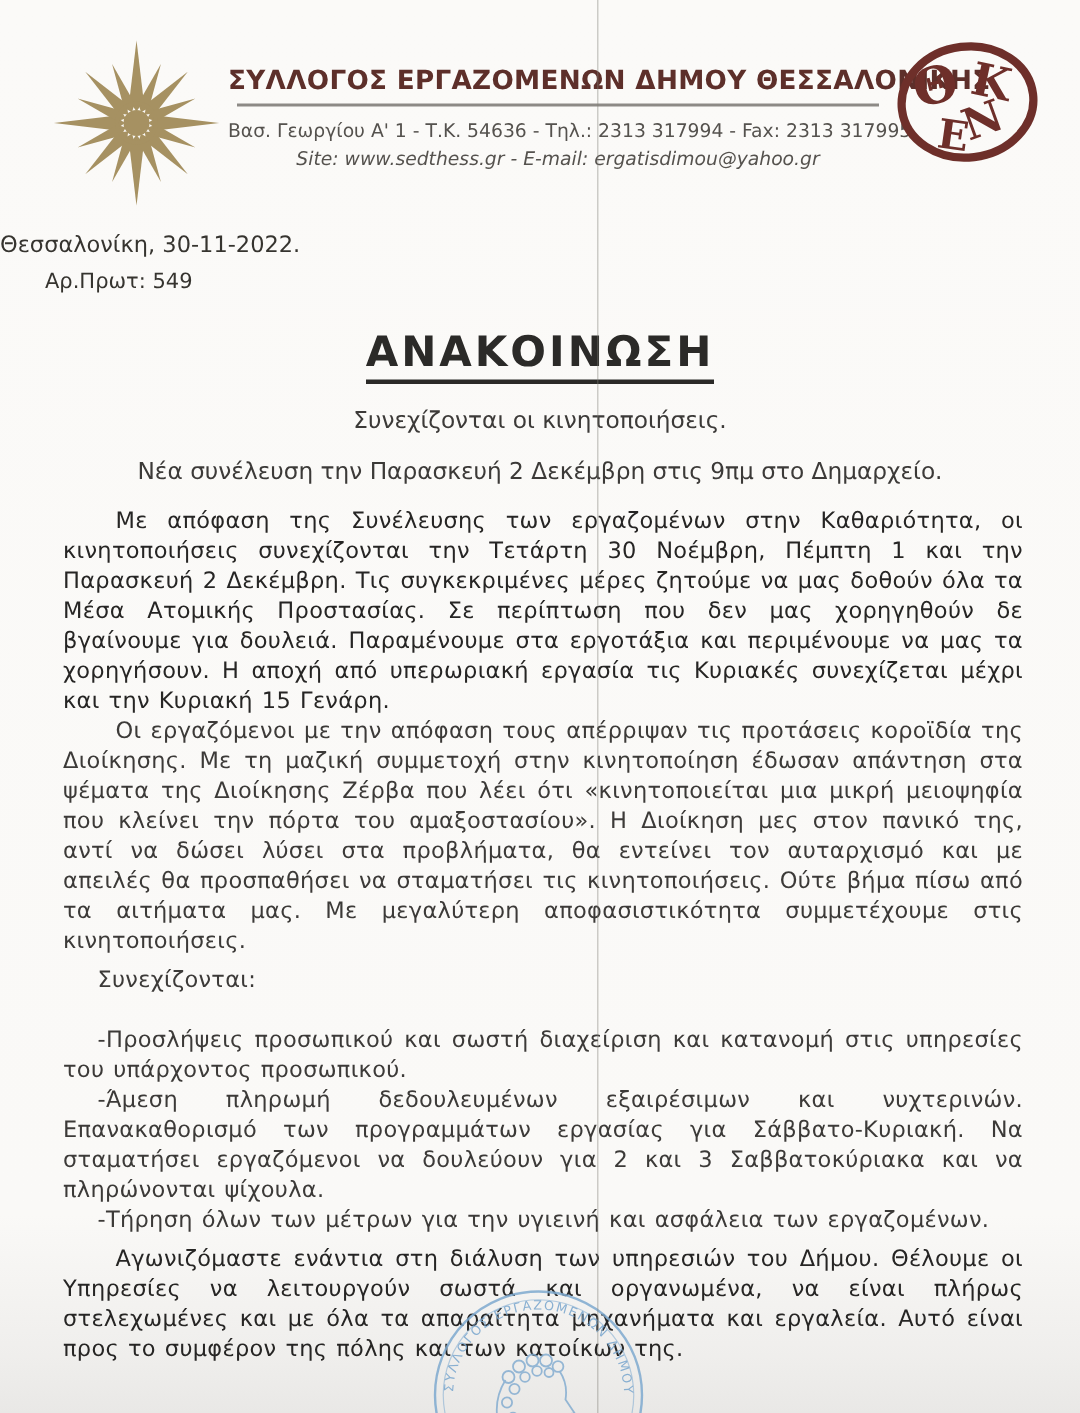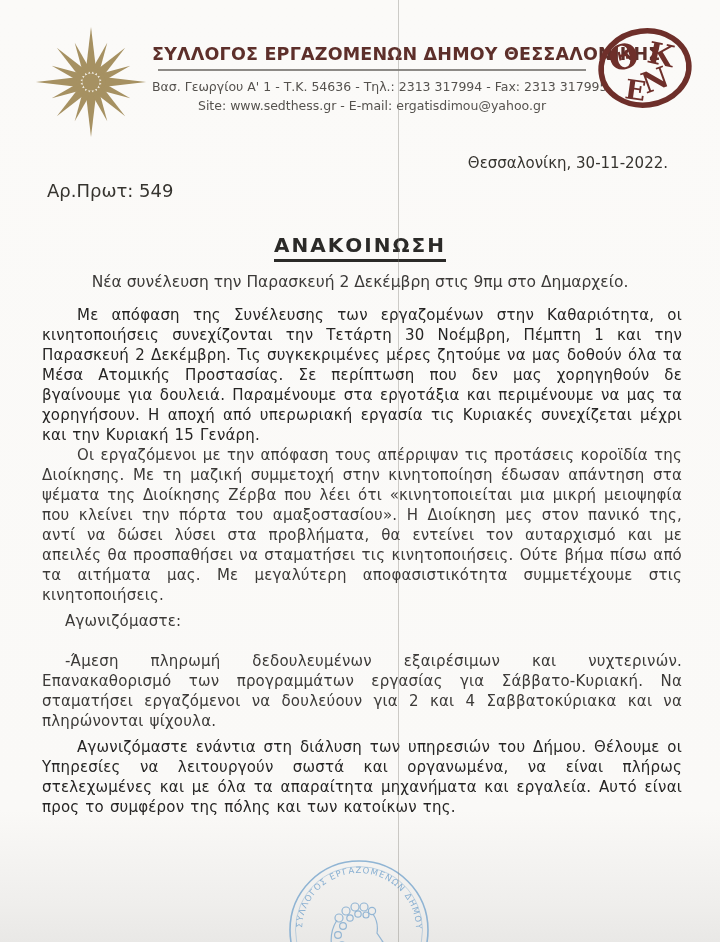--- a/index.html
+++ b/index.html
@@ -12,27 +12,27 @@
   .fold-line { position:absolute; left:398px; top:0; bottom:0; width:1px;
     background:rgba(130,125,118,.38); z-index:3; pointer-events:none; }
 
   
   .letterhead { display:flex; align-items:flex-start; padding:24px 26px 0 32px; }
   .logo-wrap { flex:none; width:120px; }
   .head-mid { flex:1; text-align:center; padding-top:20px; min-width:0; }
   .org-name { font-size:17.5px; font-weight:bold; color:#5d2f2a; letter-spacing:.2px; white-space:nowrap; }
   .org-rule { height:2px; background:#8d8a86; margin:5px 6px 8px; }
   .addr-line { font-size:12.5px; color:#55524e; white-space:nowrap; }
-  .contact-line { font-size:12.5px; color:#55524e; margin-top:4px; white-space:nowrap; }
+  .contact-line { font-size:12.5px; color:#55524e; margin-top:4px; white-space:nowrap;font-style:italic; }
   .seal-wrap { flex:none; width:102px; padding-top:2px; text-align:right; }
 
-  .city-date { text-align:right; padding-right:52px; margin-top:10px; font-size:15px; color:#36342f; }
-  .protocol  { padding-left:47px; margin-top:8px; font-size:18px; color:#36342f; }
+  .city-date { padding-right:52px; margin-top:10px; font-size:15px; color:#36342f; }
+  .protocol  { padding-left:30px; margin-top:8px; font-size:14px; color:#36342f; }
 
-  .doc-title { text-align:center; margin-top:32px; font-size:20px; font-weight:bold;
+  .doc-title { text-align:center; margin-top:22px; font-size:28px; font-weight:bold;
     letter-spacing:2px; color:#2b2a28; }
   .doc-title span { border-bottom:3px solid #2b2a28; padding-bottom:2px; }
   .subtitle { text-align:center; font-size:15.5px; color:#3c3a38; }
   .sub1 { margin-top:20px; }
   .sub2 { margin-top:16px; }
 
   
   .body-text { margin:14px 38px 0 42px; font-size:15px; line-height:20px;
     text-align:justify; letter-spacing:.2px; word-spacing:1px; }
   .body-text p { margin:0; }
@@ -101,27 +101,30 @@
       </svg>
     </div>
   </div>
 
   <div class="city-date">Θεσσαλονίκη, 30-11-2022.</div>
   <div class="protocol">Αρ.Πρωτ: 549</div>
 
   <div class="doc-title">
     <span>ΑΝΑΚΟΙΝΩΣΗ</span>
   </div>
+  <div class="subtitle sub1">Συνεχίζονται οι κινητοποιήσεις.</div>
   <div class="subtitle sub2">Νέα συνέλευση την Παρασκευή 2 Δεκέμβρη στις 9πμ στο Δημαρχείο.</div>
 
   <div class="body-text">
     <p class="para bold">Με απόφαση της Συνέλευσης των εργαζομένων στην Καθαριότητα, οι κινητοποιήσεις συνεχίζονται την Τετάρτη 30 Νοέμβρη, Πέμπτη 1 και την Παρασκευή 2 Δεκέμβρη. Τις συγκεκριμένες μέρες ζητούμε να μας δοθούν όλα τα Μέσα Ατομικής Προστασίας. Σε περίπτωση που δεν μας χορηγηθούν δε βγαίνουμε για δουλειά. Παραμένουμε στα εργοτάξια και περιμένουμε να μας τα χορηγήσουν. Η αποχή από υπερωριακή εργασία τις Κυριακές συνεχίζεται μέχρι και την Κυριακή 15 Γενάρη.</p>
     <p class="para">Οι εργαζόμενοι με την απόφαση τους απέρριψαν τις προτάσεις κοροϊδία της Διοίκησης. Με τη μαζική συμμετοχή στην κινητοποίηση έδωσαν απάντηση στα ψέματα της Διοίκησης Ζέρβα που λέει ότι «κινητοποιείται μια μικρή μειοψηφία που κλείνει την πόρτα του αμαξοστασίου». Η Διοίκηση μες στον πανικό της, αντί να δώσει λύσει στα προβλήματα, θα εντείνει τον αυταρχισμό και με απειλές θα προσπαθήσει να σταματήσει τις κινητοποιήσεις. Ούτε βήμα πίσω από τα αιτήματα μας. Με μεγαλύτερη αποφασιστικότητα συμμετέχουμε στις κινητοποιήσεις.</p>
-    <p class="demand-head">Αγωνιζόμαστε:</p>
-    <p class="item">-Άμεση πληρωμή δεδουλευμένων εξαιρέσιμων και νυχτερινών.  Επανακαθορισμό των προγραμμάτων εργασίας για Σάββατο-Κυριακή. Να σταματήσει εργαζόμενοι να δουλεύουν για 2 και 4 Σαββατοκύριακα και να πληρώνονται ψίχουλα.</p>
+    <p class="demand-head">Συνεχίζονται:</p>
+    <p class="item">-Προσλήψεις προσωπικού και σωστή διαχείριση και κατανομή στις υπηρεσίες του υπάρχοντος προσωπικού.</p>
+    <p class="item">-Άμεση πληρωμή δεδουλευμένων εξαιρέσιμων και νυχτερινών.  Επανακαθορισμό των προγραμμάτων εργασίας για Σάββατο-Κυριακή. Να σταματήσει εργαζόμενοι να δουλεύουν για 2 και 3 Σαββατοκύριακα και να πληρώνονται ψίχουλα.</p>
+    <p class="item">-Τήρηση όλων των μέτρων για την υγιεινή και ασφάλεια των εργαζομένων.</p>
     <p class="para bold closing">Αγωνιζόμαστε ενάντια στη διάλυση των υπηρεσιών του Δήμου. Θέλουμε οι Υπηρεσίες να λειτουργούν σωστά και οργανωμένα, να είναι πλήρως στελεχωμένες και με όλα τα απαραίτητα μηχανήματα και εργαλεία. Αυτό είναι προς το συμφέρον της πόλης και των κατοίκων της.</p>
   </div>
 
   <svg class="stamp" width="164" height="164" viewBox="0 0 164 164" aria-hidden="true">
     <g stroke="#7ea9cf" fill="none">
       <circle cx="82" cy="72" r="69" stroke-width="1.6" opacity="0.85"></circle>
       <circle cx="82" cy="72" r="63.5" stroke-width="0.8" opacity="0.55"></circle>
     </g>
     <path id="stampArc" d="M 25,72 A 57,57 0 0 1 139,72" fill="none"></path>
     <text font-size="8.5" fill="#7ea9cf" letter-spacing="1.1" opacity="0.9" font-family="'DejaVu Sans','Liberation Sans',sans-serif">

